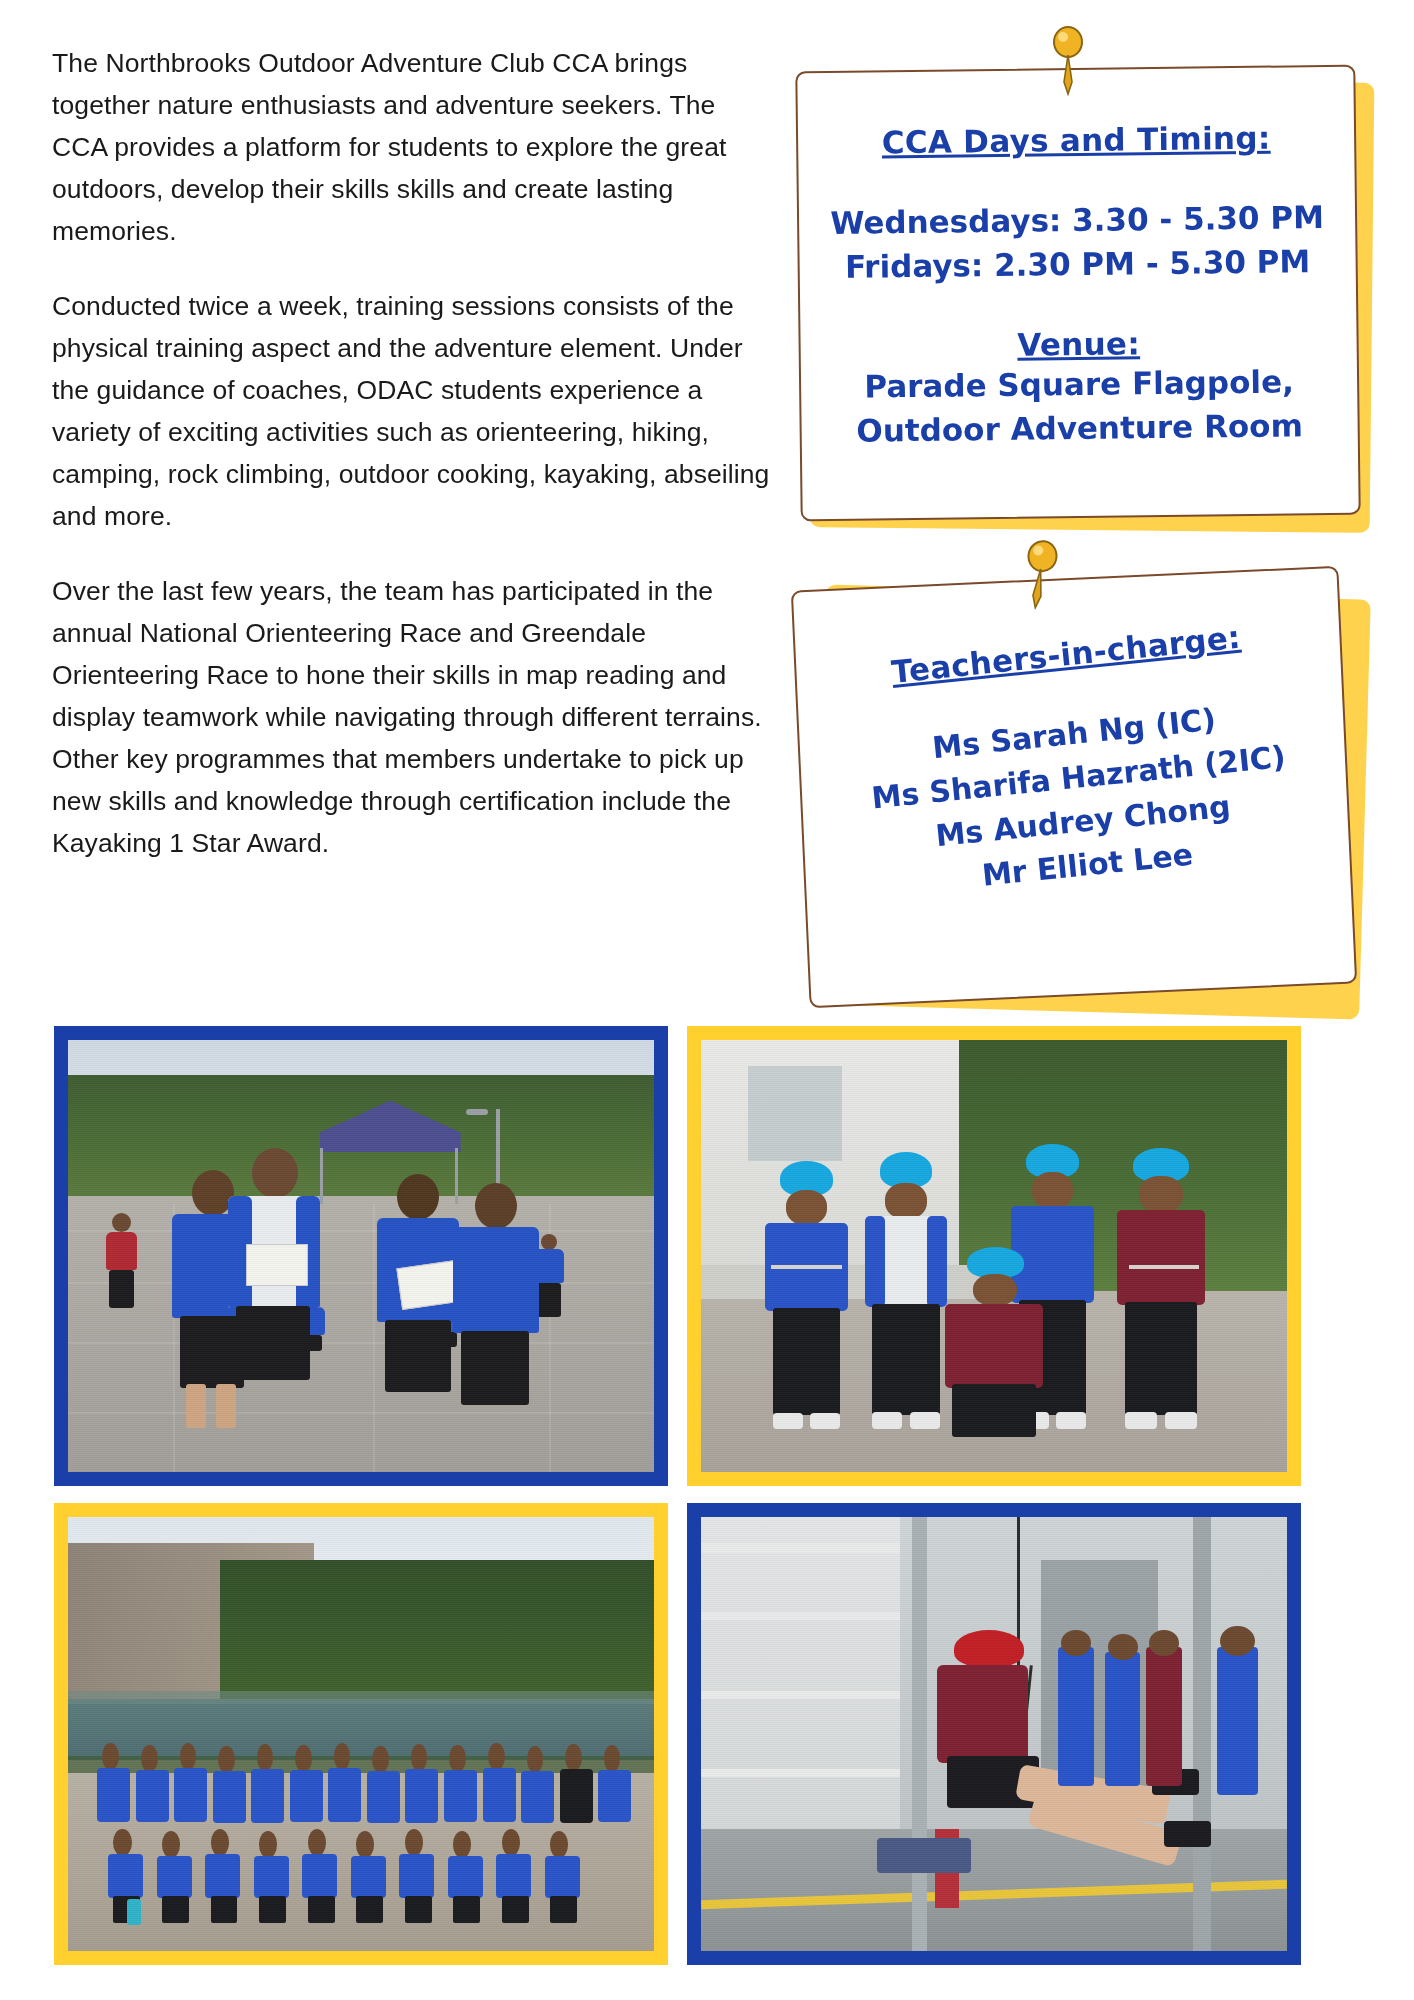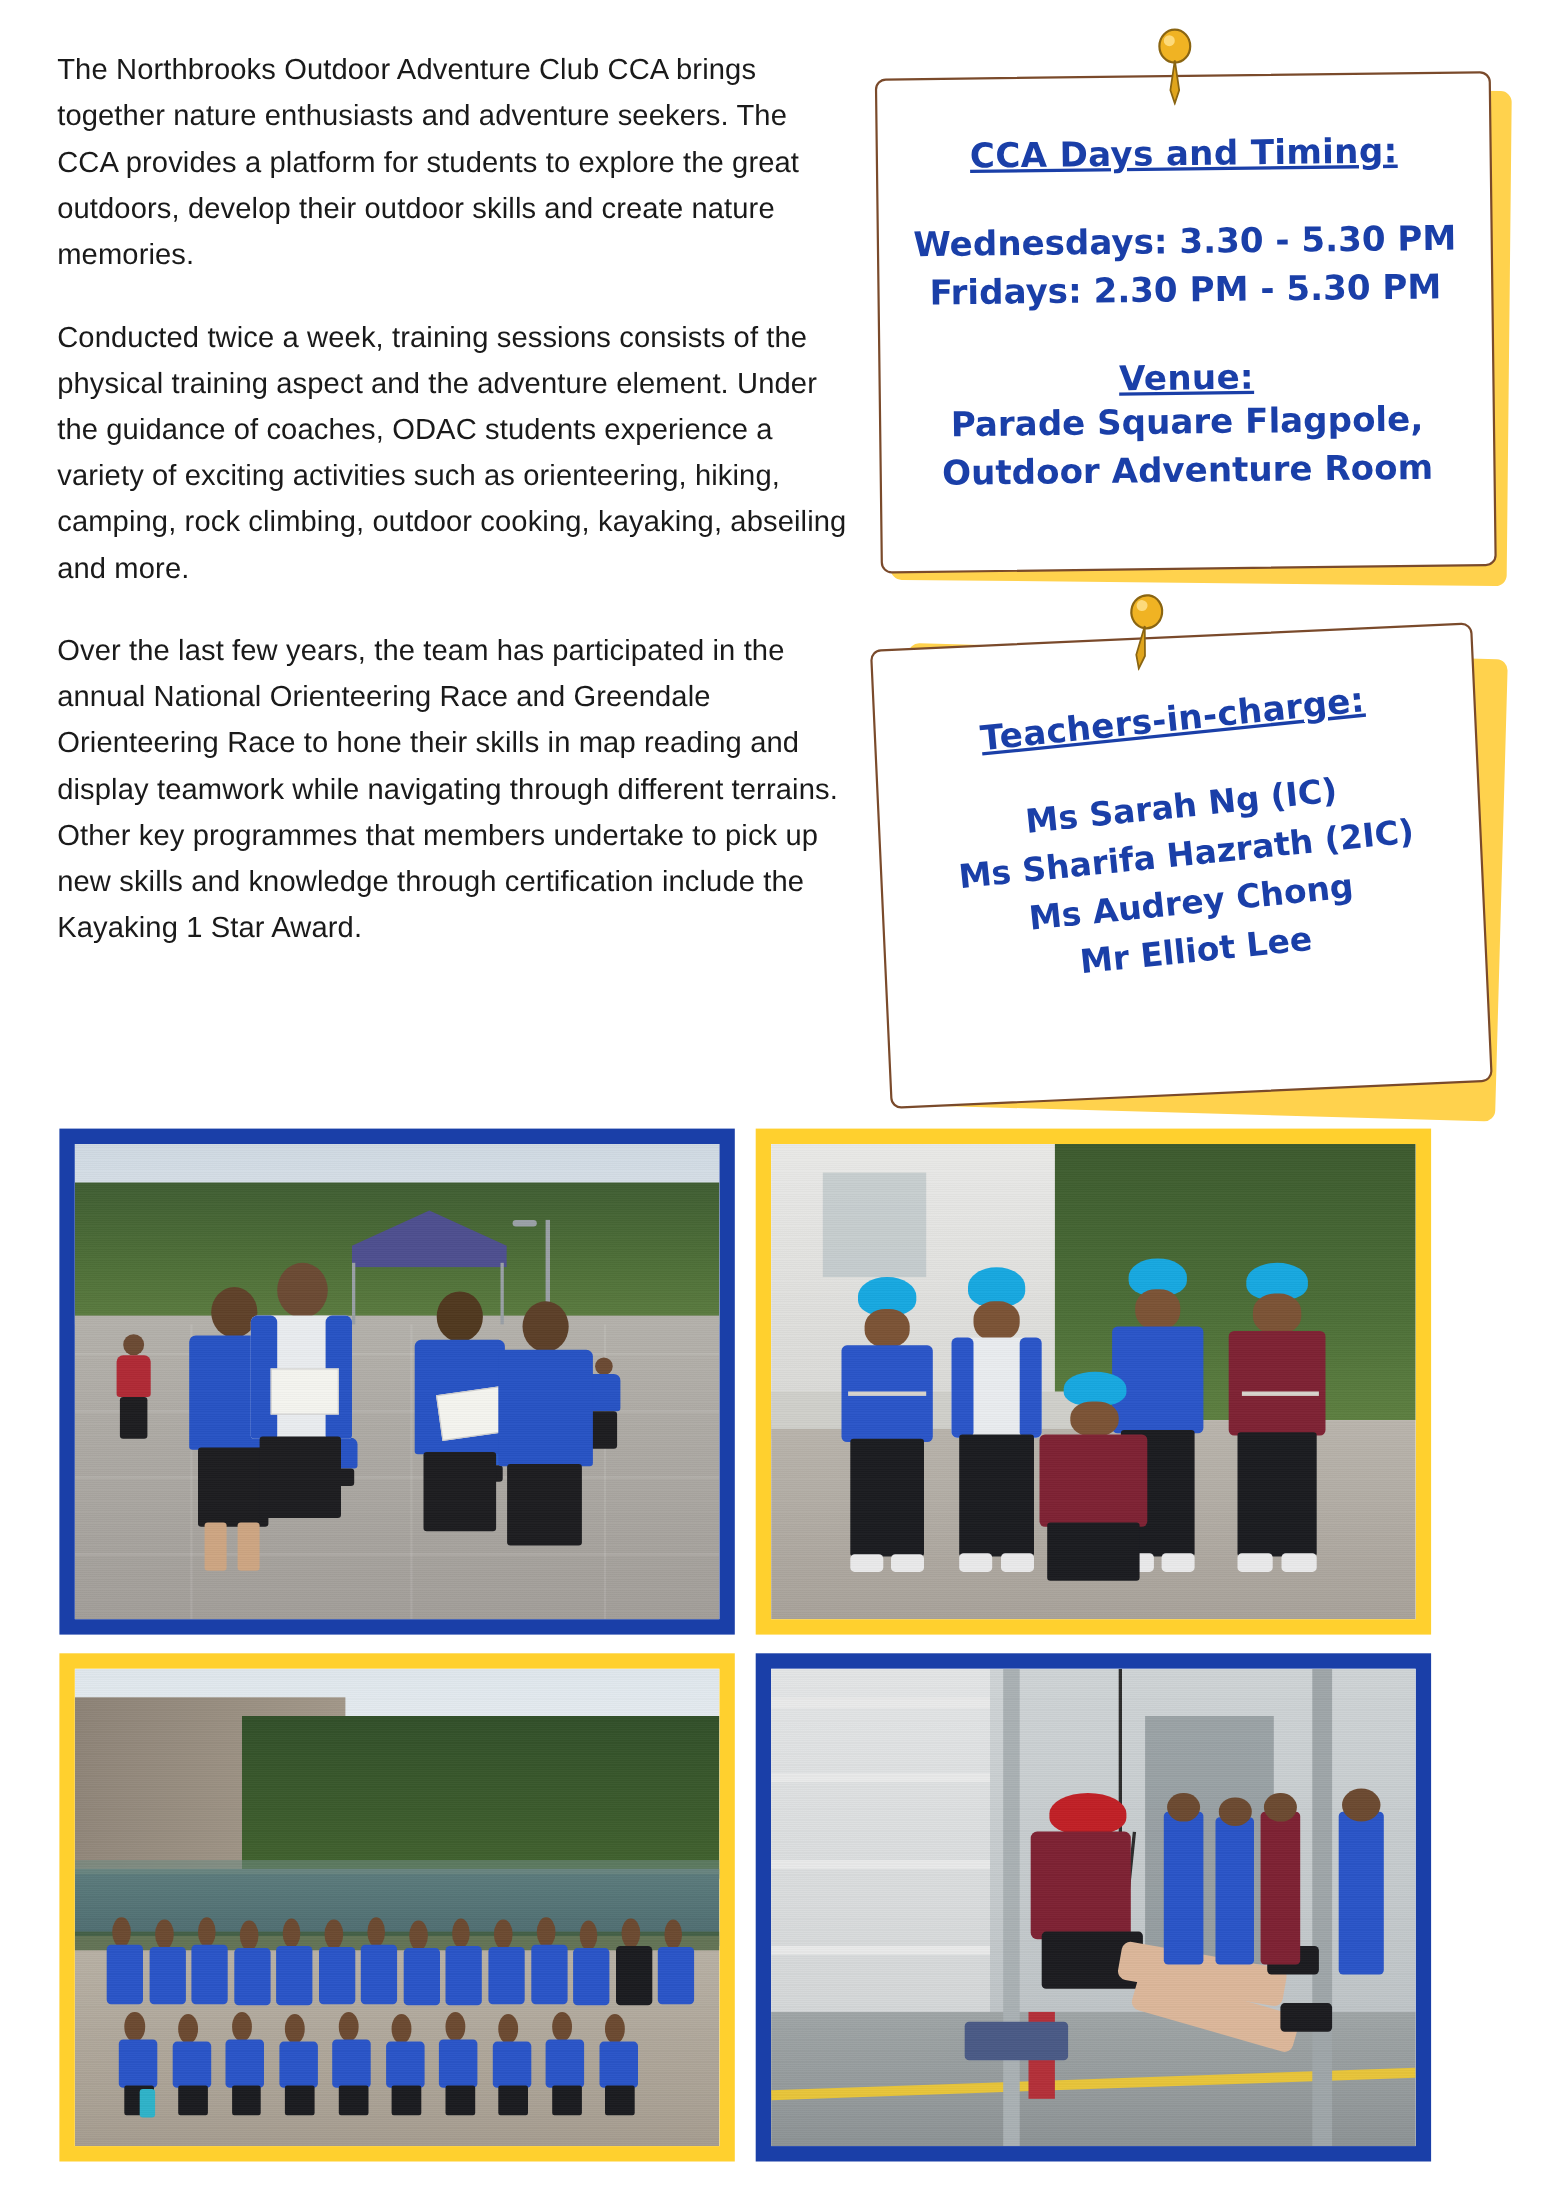--- a/index.html
+++ b/index.html
@@ -224,21 +224,21 @@
     background: repeating-linear-gradient(0deg, rgba(0,0,0,0.025) 0 1px, rgba(255,255,255,0.02) 1px 2px);
     pointer-events:none;
   }
 </style>
 </head>
 <body>
 
 <div class="page">
 
   <div class="body-text">
-    <p>The Northbrooks Outdoor Adventure Club CCA brings together nature enthusiasts and adventure seekers. The CCA provides a platform for students to explore the great outdoors, develop their outdoor skills and create nature memories.</p>
+    <p>The Northbrooks Outdoor Adventure Club CCA brings together nature enthusiasts and adventure seekers. The CCA provides a platform for students to explore the great outdoors, develop their skills skills and create lasting memories.</p>
     <p>Conducted twice a week, training sessions consists of the physical training aspect and the adventure element. Under the guidance of coaches, ODAC students experience a variety of exciting activities such as orienteering, hiking, camping, rock climbing, outdoor cooking, kayaking, abseiling and more.</p>
     <p>Over the last few years, the team has participated in the annual National Orienteering Race and Greendale Orienteering Race to hone their skills in map reading and display teamwork while navigating through different terrains.  Other key programmes that members undertake to pick up new skills and knowledge through certification include the Kayaking 1 Star Award.</p>
   </div>
 
   <div class="note-shadow" id="note1-shadow"></div>
   <div class="note" id="note1">
     <div class="note-inner">
       <div class="note-heading">CCA Days and Timing:</div>
       <div class="note-gap-md"></div>
       <div class="note-line">Wednesdays: 3.30 - 5.30 PM</div>

